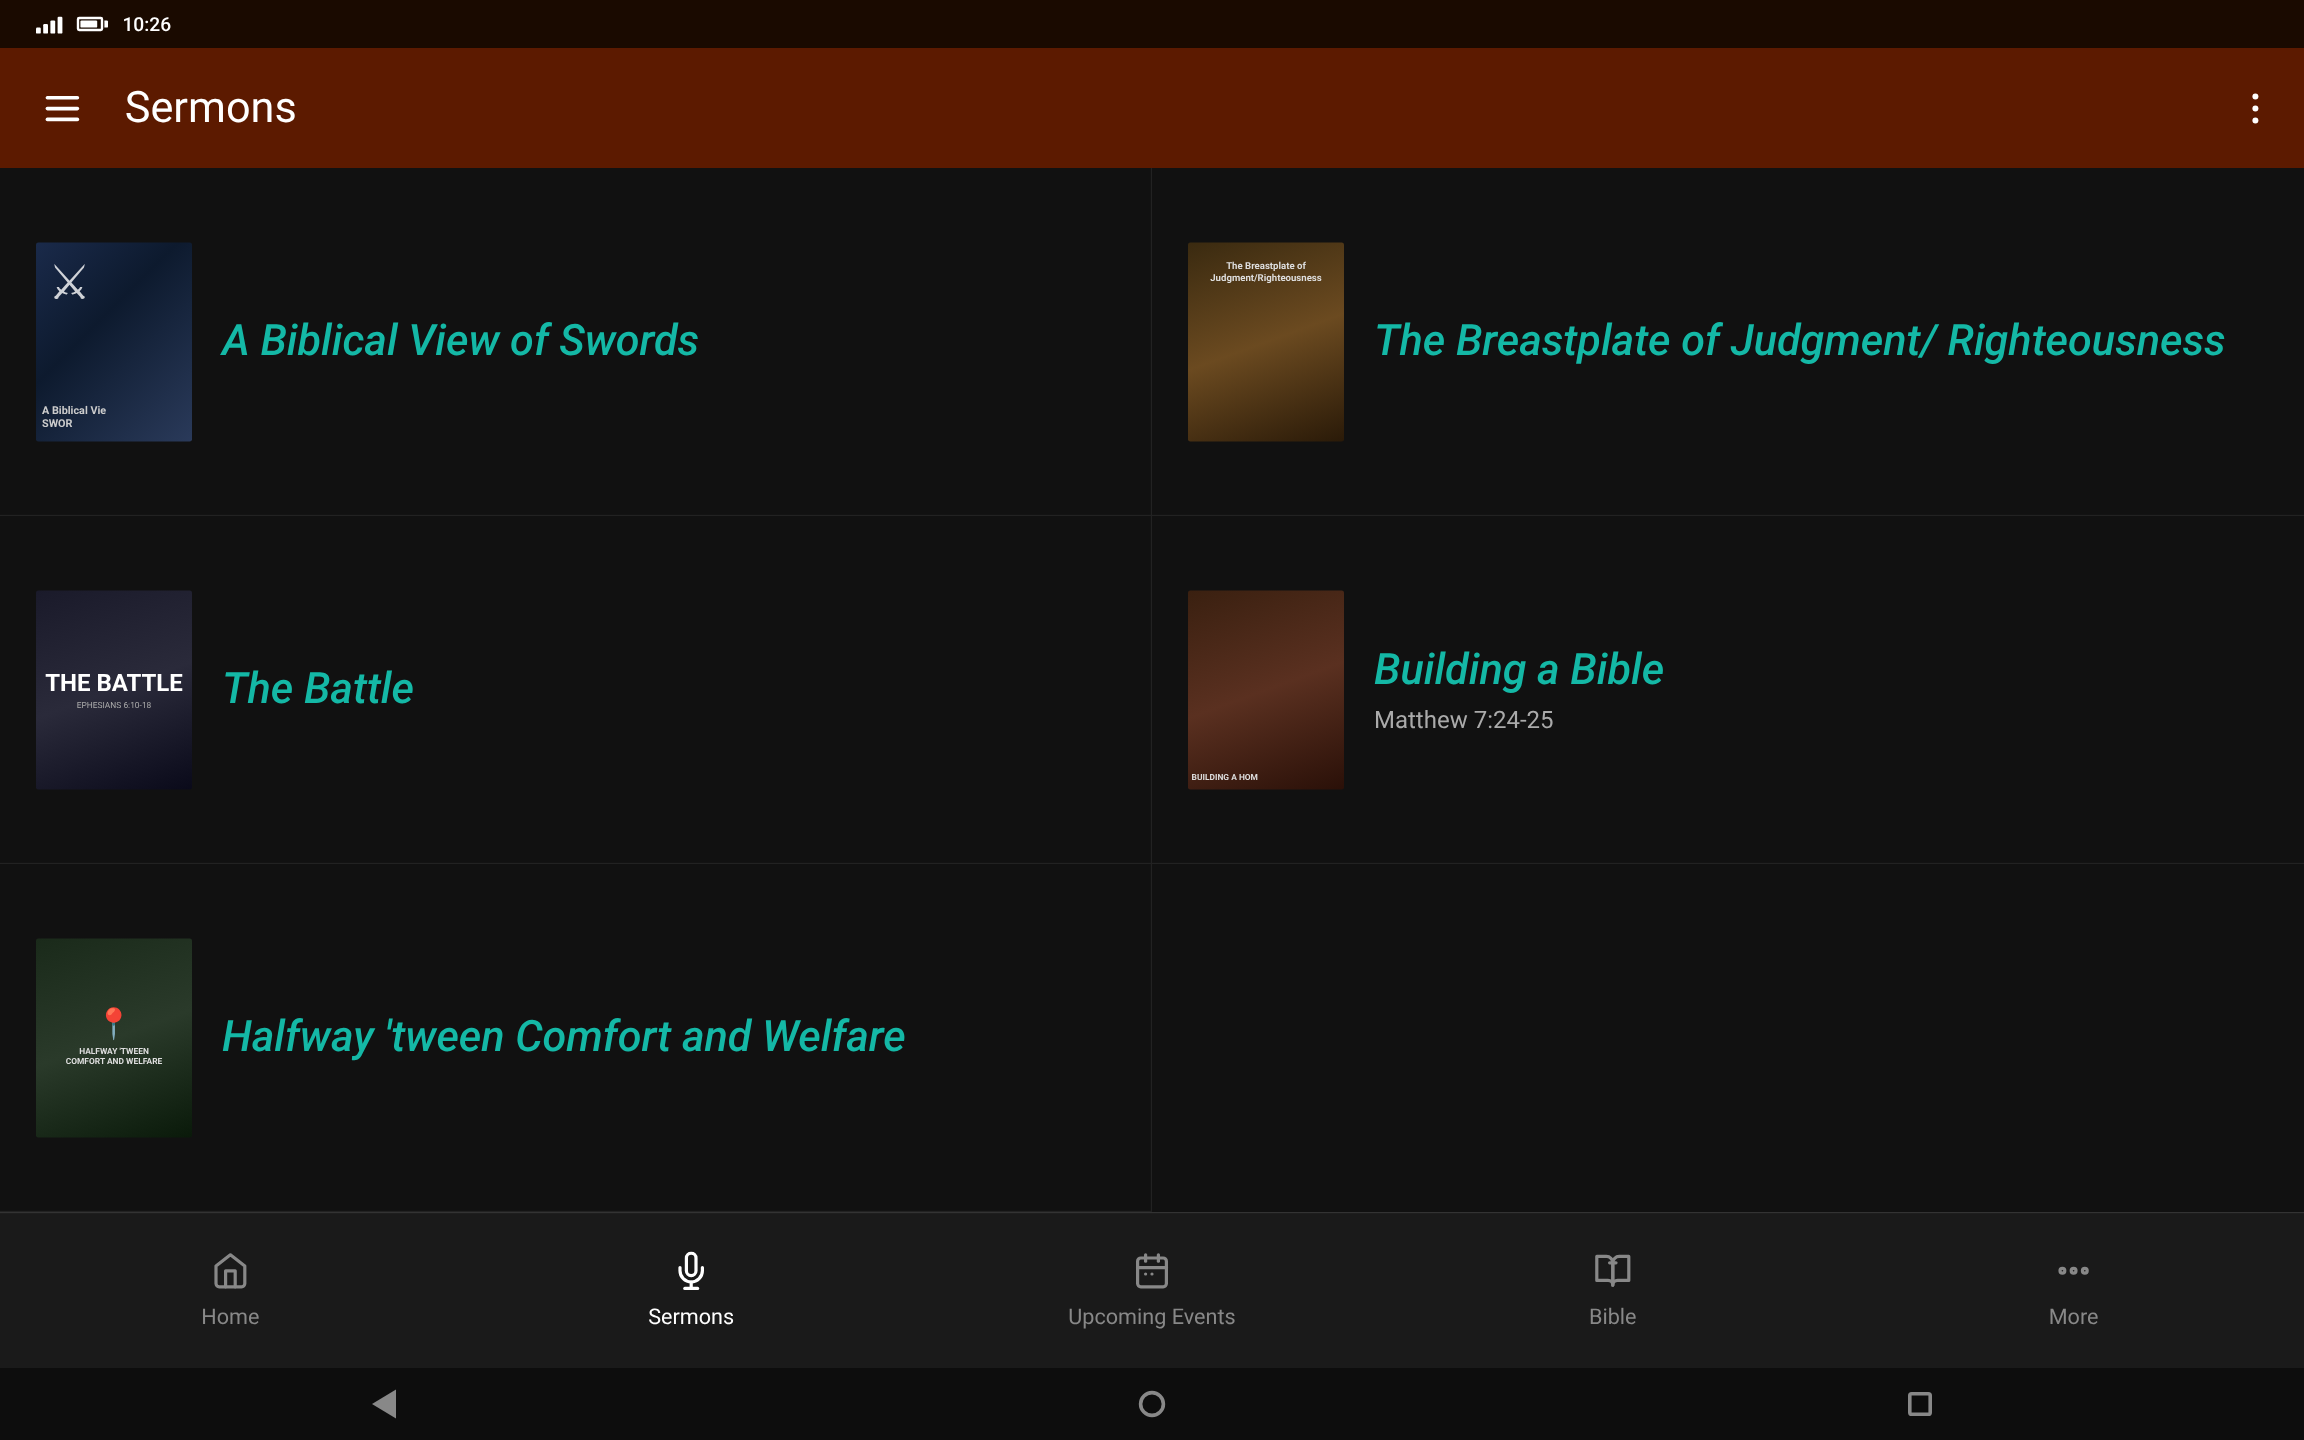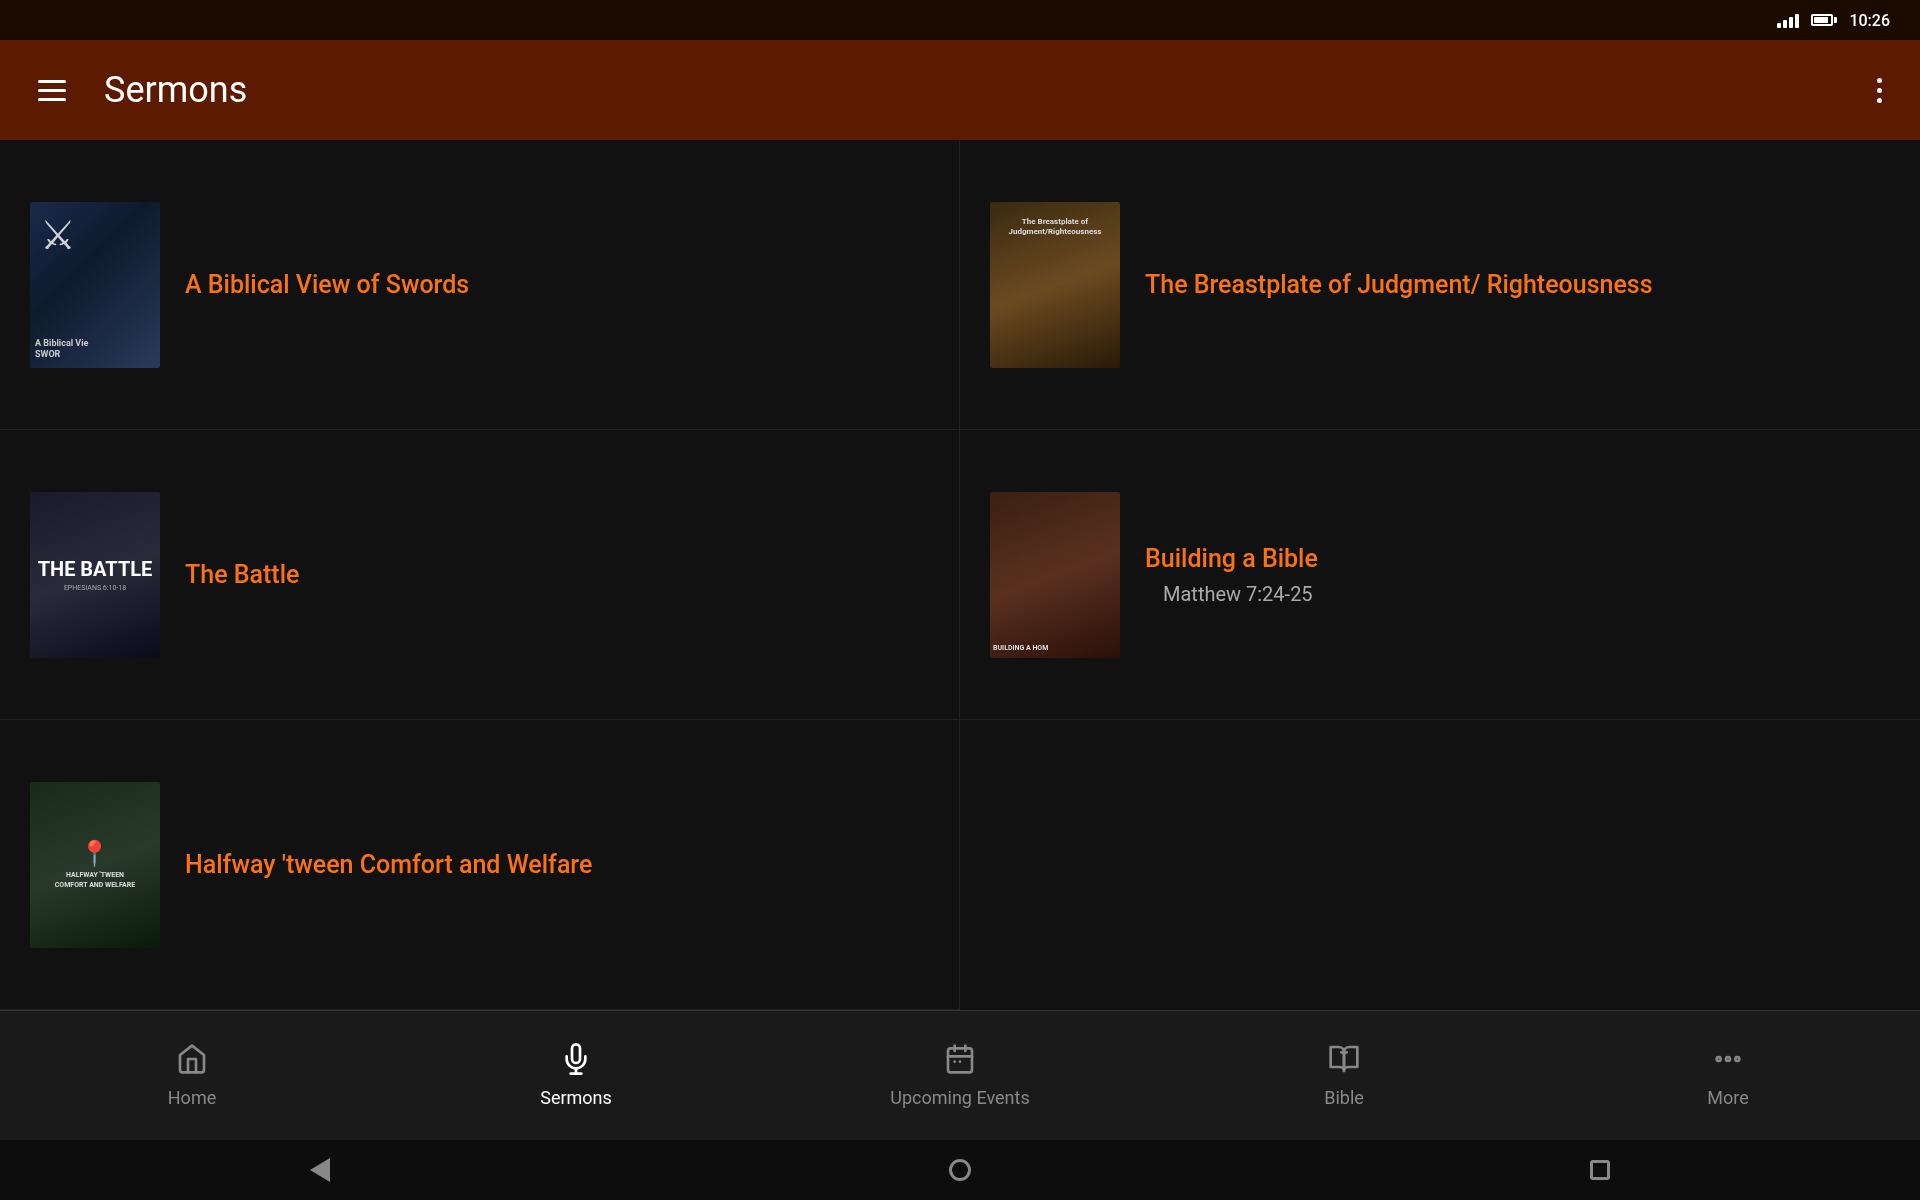--- a/index.html
+++ b/index.html
@@ -12,21 +12,20 @@
       overflow: hidden;
       color: #fff;
     }
 
     
     #status-bar {
       background: #1a0a00;
       height: 40px;
       display: flex;
       align-items: center;
-      justify-content: flex-end;
       padding: 0 30px;
       gap: 12px;
     }
 
     #status-time {
       color: #fff;
       font-size: 16px;
       font-weight: 500;
     }
 
@@ -255,30 +254,30 @@
       margin-top: 3px;
     }
 
     .sermon-info {
       display: flex;
       flex-direction: column;
       gap: 8px;
     }
 
     .sermon-title {
-      font-size: 25px;
+      font-size: 36px;
       font-weight: 500;
-      color: #f97316;
+      color: #14b8a6;
       line-height: 1.2;
+      font-style: italic;
     }
 
     .sermon-subtitle {
       font-size: 20px;
       color: #aaa;
-      margin-left: 18px;
     }
 
     
     #bottom-nav {
       background: #1a1a1a;
       height: 130px;
       display: flex;
       align-items: center;
       justify-content: space-around;
       border-top: 1px solid #333;

